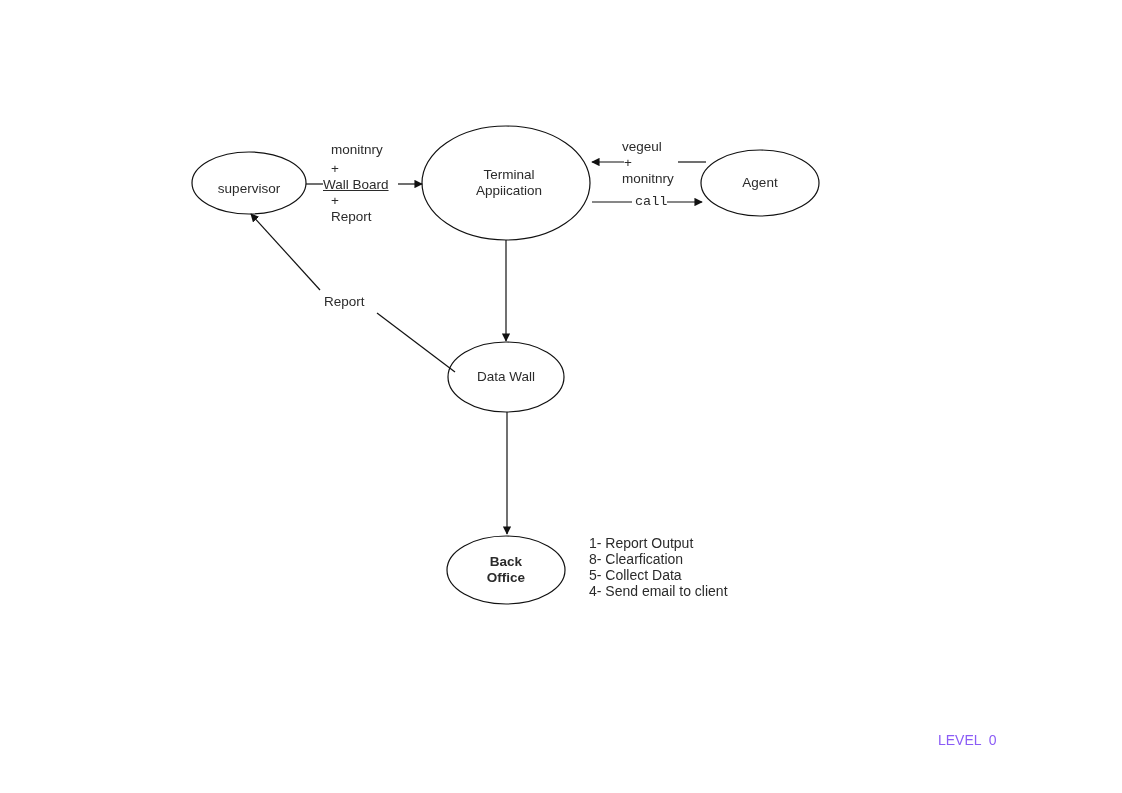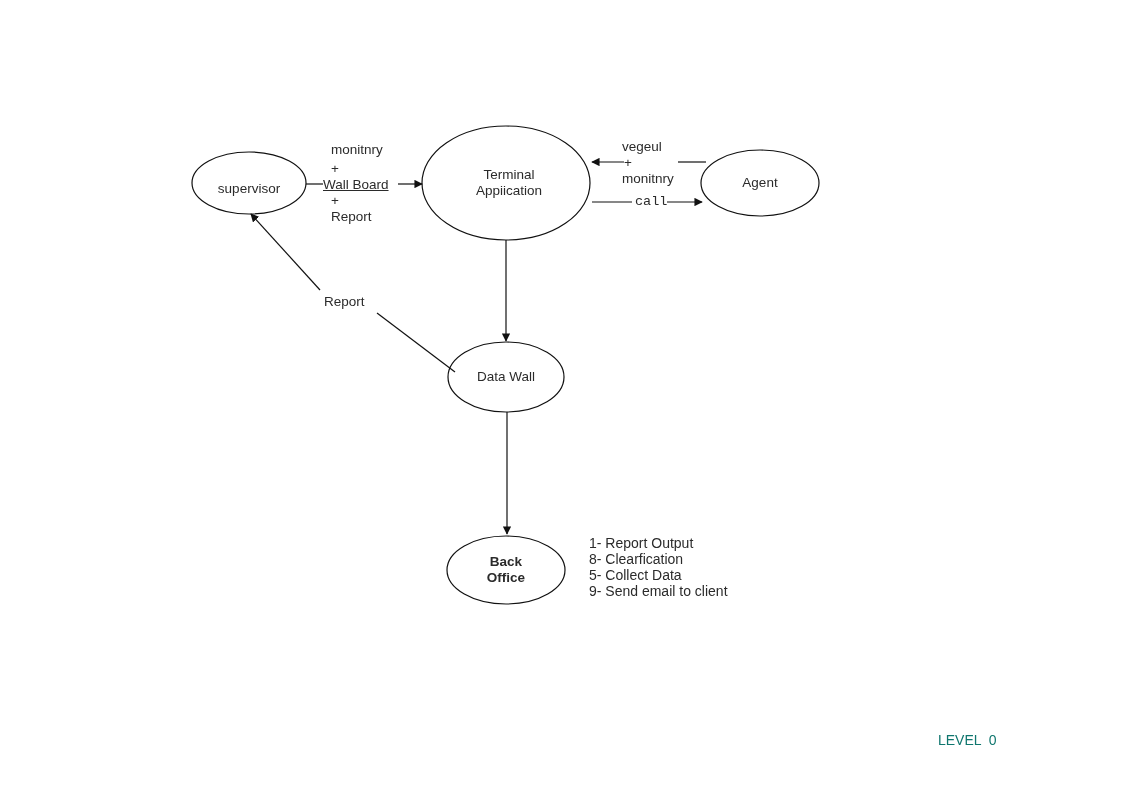--- a/index.html
+++ b/index.html
@@ -42,21 +42,21 @@
   .list-block {
     position: absolute;
     font-size: 14px;
     line-height: 16px;
     color: #2b2b2b;
   }
   .list-block div { white-space: pre; }
   .level-label {
     position: absolute;
     font-size: 14px;
-    color: #0f766e;
+    color: #8b5cf6;
     white-space: pre;
   }
 </style>
 </head>
 <body>
 
 <svg id="diagram-canvas" viewBox="0 0 1122 793">
   <defs>
     <marker id="arrow" viewBox="0 0 10 10" refX="9" refY="5" markerWidth="7" markerHeight="7" orient="auto-start-reverse">
       <path d="M 0 0 L 10 5 L 0 10 z" fill="#111111"></path>
@@ -109,16 +109,16 @@
 <div class="edge-label" style="left:622px; top:171px;">monitnry</div>
 
 <div class="edge-label" style="left:635px; top:194px;font-family:Liberation Mono, monospace;">call</div>
 
 <div class="edge-label" style="left:324px; top:294px;">Report</div>
 
 <div class="list-block" style="left:589px; top:535px;">
   <div>1- Report Output</div>
   <div>8- Clearfication</div>
   <div>5- Collect Data</div>
-  <div>9- Send email to client</div>
+  <div>4- Send email to client</div>
 </div>
 
 <div class="level-label" style="left:938px; top:732px;">LEVEL  0</div>
 
 </body></html>

